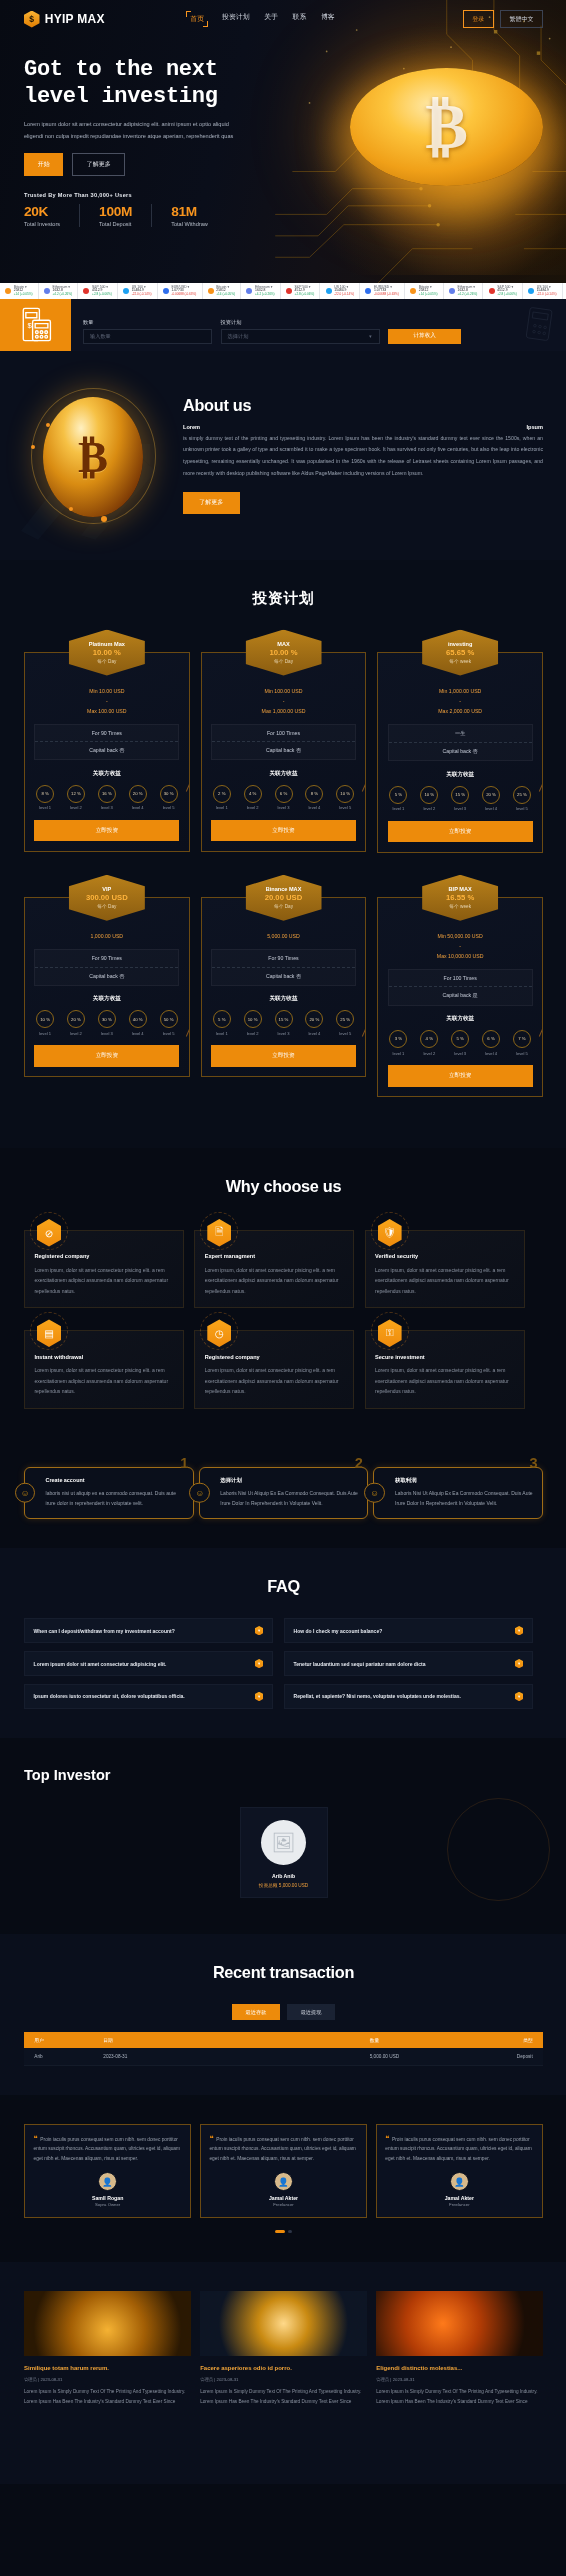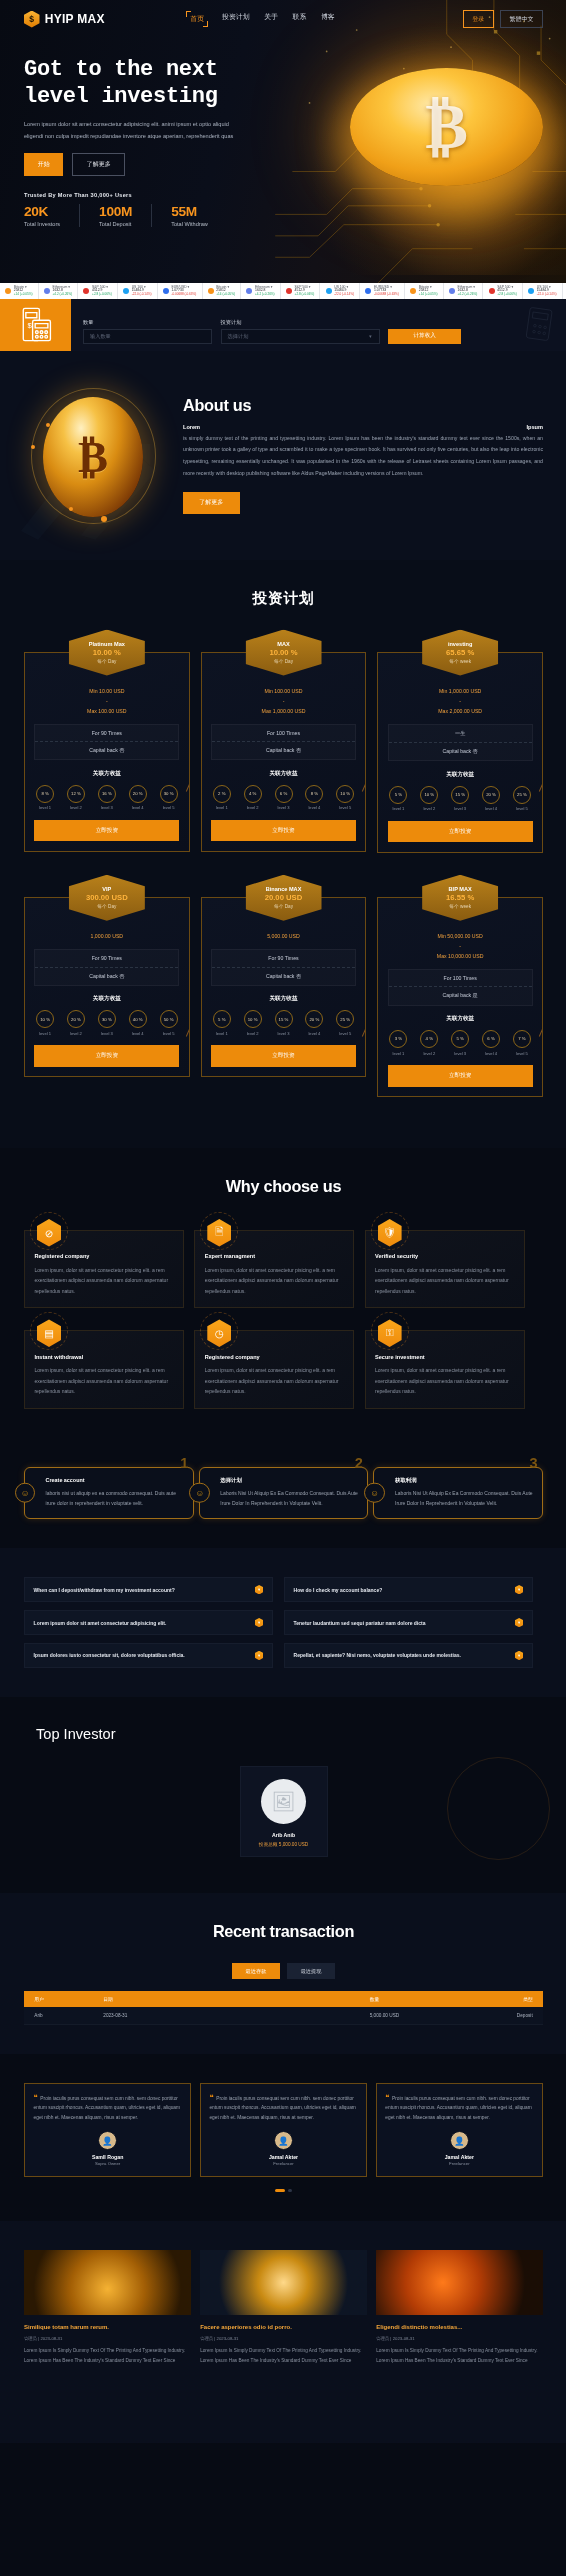--- a/index.html
+++ b/index.html
@@ -161,21 +161,21 @@
   .faq-grid{ display:flex; flex-wrap:wrap; gap:7.7px 11px; }
   .faq-it{ width:249px; background:#0e1524; border:0.9px solid #161d2d; padding:6.9px 8.6px;
     display:flex; align-items:center; justify-content:space-between; }
   .faq-q{ font-size:5px; font-weight:bold; color:#e5e9f0; }
   .faq-ic{ width:8.6px; height:9.4px; background:linear-gradient(#f9a61a,#ef8b0c);
     clip-path:polygon(50% 0,100% 25%,100% 75%,50% 100%,0 75%,0 25%);
     display:flex; align-items:center; justify-content:center; font-size:4.3px; color:#fff; flex:0 0 auto; }
 
   
   .top-inv{ background:#070b14; padding:29px 24px 36px; position:relative; overflow:hidden; }
-  .ti-t{ font-size:14.6px; font-weight:normal;margin-left:12px; }
+  .ti-t{ font-size:14.6px; font-weight:bold; }
   .ti-card{ width:88px; margin:24px auto 0; background:#0d1322; border:0.9px solid #151c2c; padding:12px 8.6px 9.4px; text-align:center; }
   .ti-av{ width:45px; height:45px; border-radius:50%; margin:0 auto; background:#e9ecef;
     display:flex; align-items:center; justify-content:center; font-size:19px; color:#b3bac2; }
   .ti-n{ font-size:5.2px; font-weight:bold; margin-top:7.7px; }
   .ti-a{ font-size:4.7px; color:#f0a03c; margin-top:3.4px; }
   .ti-deco{ position:absolute; right:17px; top:60px; width:103px; height:103px; border-radius:50%;
     border:0.9px solid rgba(247,148,30,.13); }
 
   
   .tx{ background:#0a0f1c; }
@@ -296,21 +296,21 @@
       <div class="stats">
         <div class="stat">
           <div class="stat-v">20K</div>
           <div class="stat-l">Total Investors</div>
         </div>
         <div class="stat">
           <div class="stat-v">100M</div>
           <div class="stat-l">Total Deposit</div>
         </div>
         <div class="stat">
-          <div class="stat-v">55M</div>
+          <div class="stat-v">81M</div>
           <div class="stat-l">Total Withdraw</div>
         </div>
       </div>
     </div>
   </div>
 
   <div class="ticker" id="ticker">
       <div class="tk">
         <div class="tk-dot" style="background:#f7931a"></div>
         <div class="tk-txt">
@@ -793,20 +793,21 @@
         <div class="how-card">
           <div class="how-av">☺</div>
           <div class="how-num">3</div>
           <div class="how-h">获取利润</div>
           <div class="how-p">Laboris Nisi Ut Aliquip Ex Ea Commodo Consequat. Duis Aute Irure Dolor In Reprehenderit In Voluptate Velit.</div>
         </div>
       </div>
   </div>
 
   <div class="sec faq">
+    <div class="sec-t">FAQ</div>
     <div class="faq-grid" id="faq-grid">
         <div class="faq-it">
           <div class="faq-q">When can I deposit/withdraw from my investment account?</div>
           <div class="faq-ic">▾</div>
         </div>
         <div class="faq-it">
           <div class="faq-q">How do I check my account balance?</div>
           <div class="faq-ic">▾</div>
         </div>
         <div class="faq-it">

